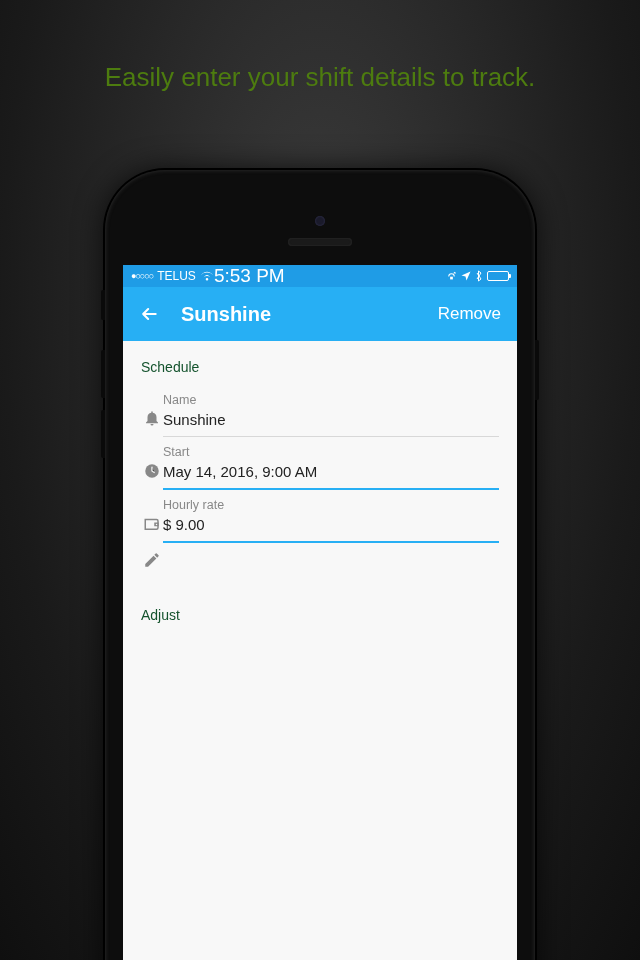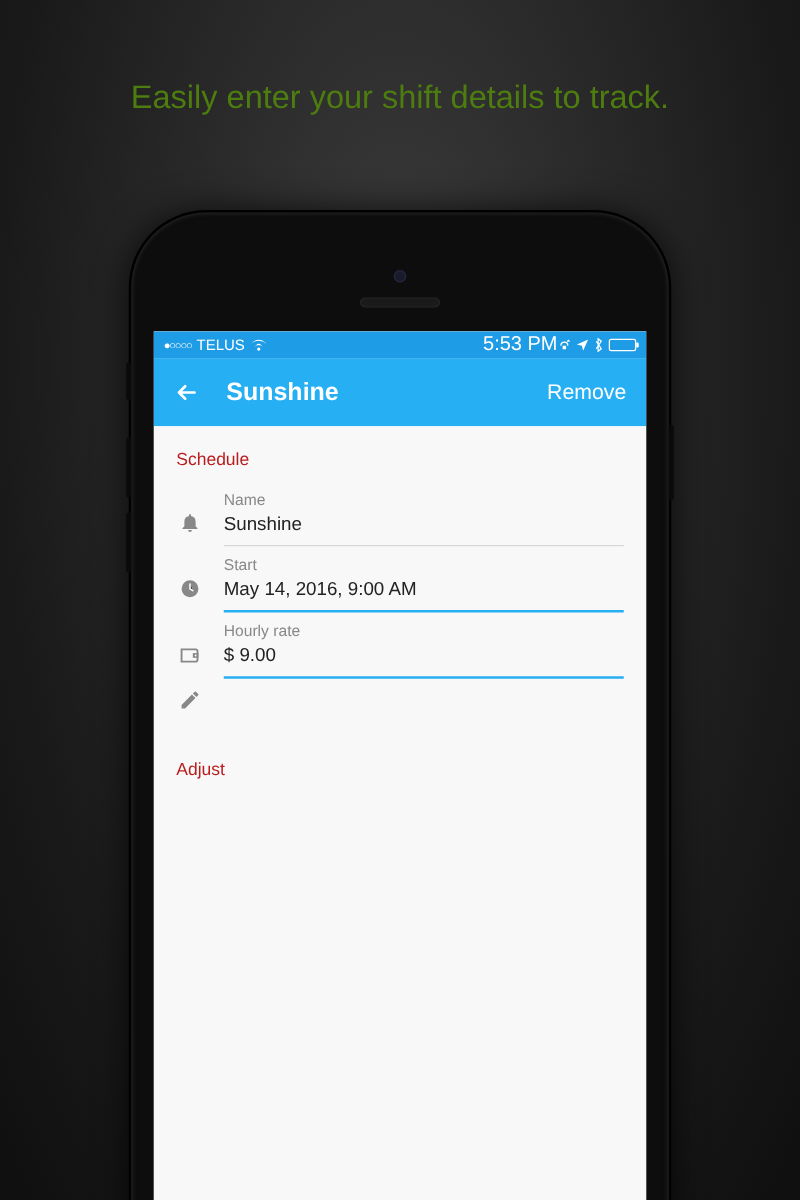--- a/index.html
+++ b/index.html
@@ -76,21 +76,21 @@
   .statusbar {
     background: #1f9ce6;
     color: #fff;
     font-size: 12px;
     height: 22px;
     display: flex;
     align-items: center;
     padding: 0 8px;
   }
   .sb-left, .sb-right { display: flex; align-items: center; gap: 4px; }
-  .sb-center { flex: 1; text-align: right; font-weight: 500; font-size: 16px; }
+  .sb-center { flex: 1; text-align: left; font-weight: 500; font-size: 19px; }
   .dots { letter-spacing: -1px; font-size: 9px; }
   .battery {
     width: 22px; height: 10px; border: 1px solid #fff; border-radius: 2px; position: relative;
   }
   .battery::after {
     content: ''; position: absolute; right: -3px; top: 2px; width: 2px; height: 4px; background: #fff; border-radius: 0 1px 1px 0;
   }
   .battery-fill { background: #fff; height: 100%; width: 85%; border-radius: 1px; }
 
   
@@ -107,28 +107,28 @@
   .nav-action { font-size: 17px; font-weight: 400; cursor: pointer; }
 
   
   .content {
     flex: 1;
     background: #f8f8f8;
     overflow: hidden;
     position: relative;
   }
   .section-h {
-    color: #b91c1c; font-size: 14px;
+    color: #14532d; font-size: 14px;
     padding: 18px 31px 10px 18px;
   }
   .row {
     display: flex;
     align-items: flex-end;
     padding: 8px 18px 0 18px;
-    gap: 16px;
+    gap: 0;
   }
   .row-icon {
     width: 22px;
     color: #888;
     padding-bottom: 10px;
     display: flex; justify-content: center;
   }
   .row-body { flex: 1; }
   .row-label {
     color: #888; font-size: 12.5px;

